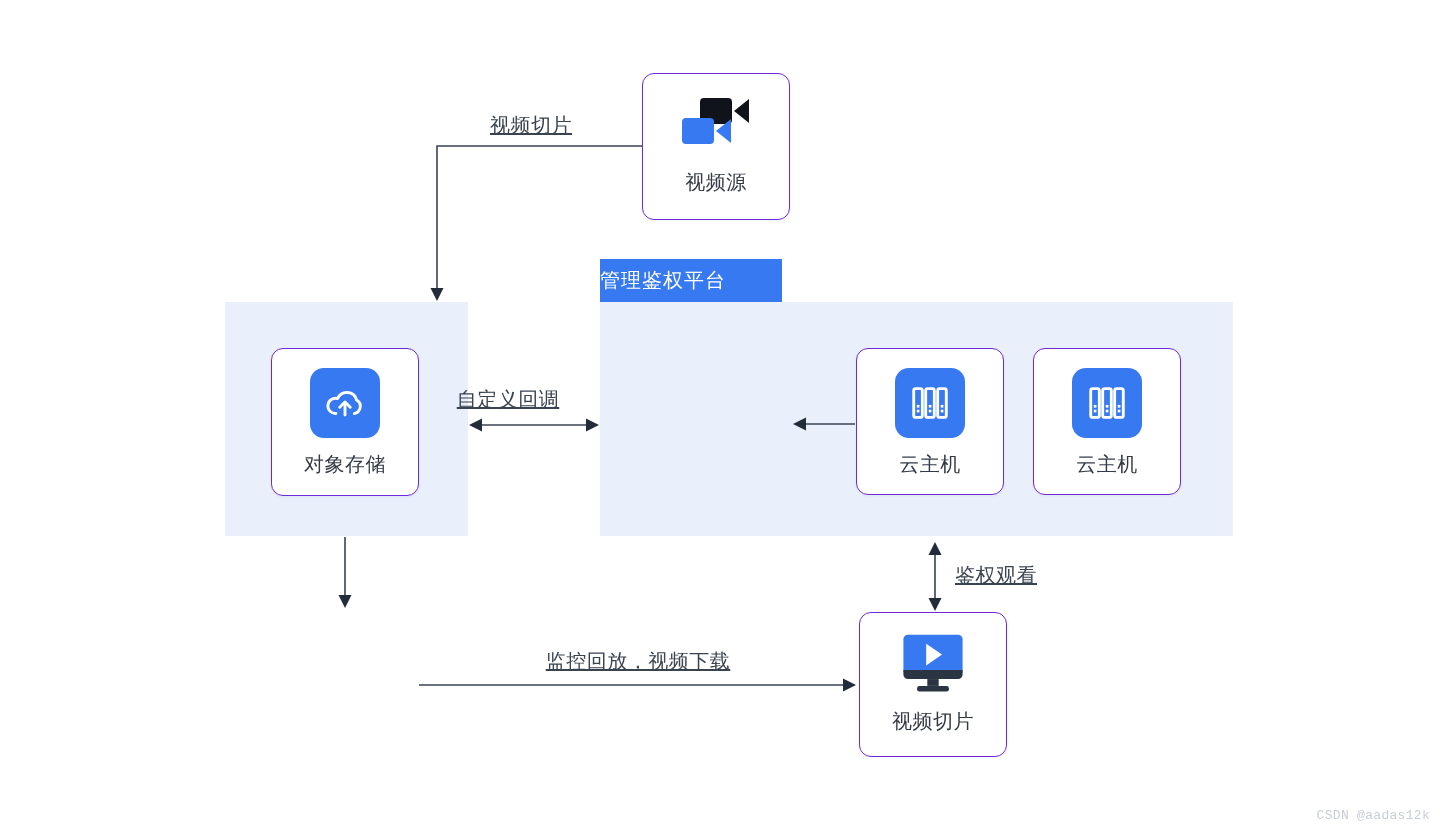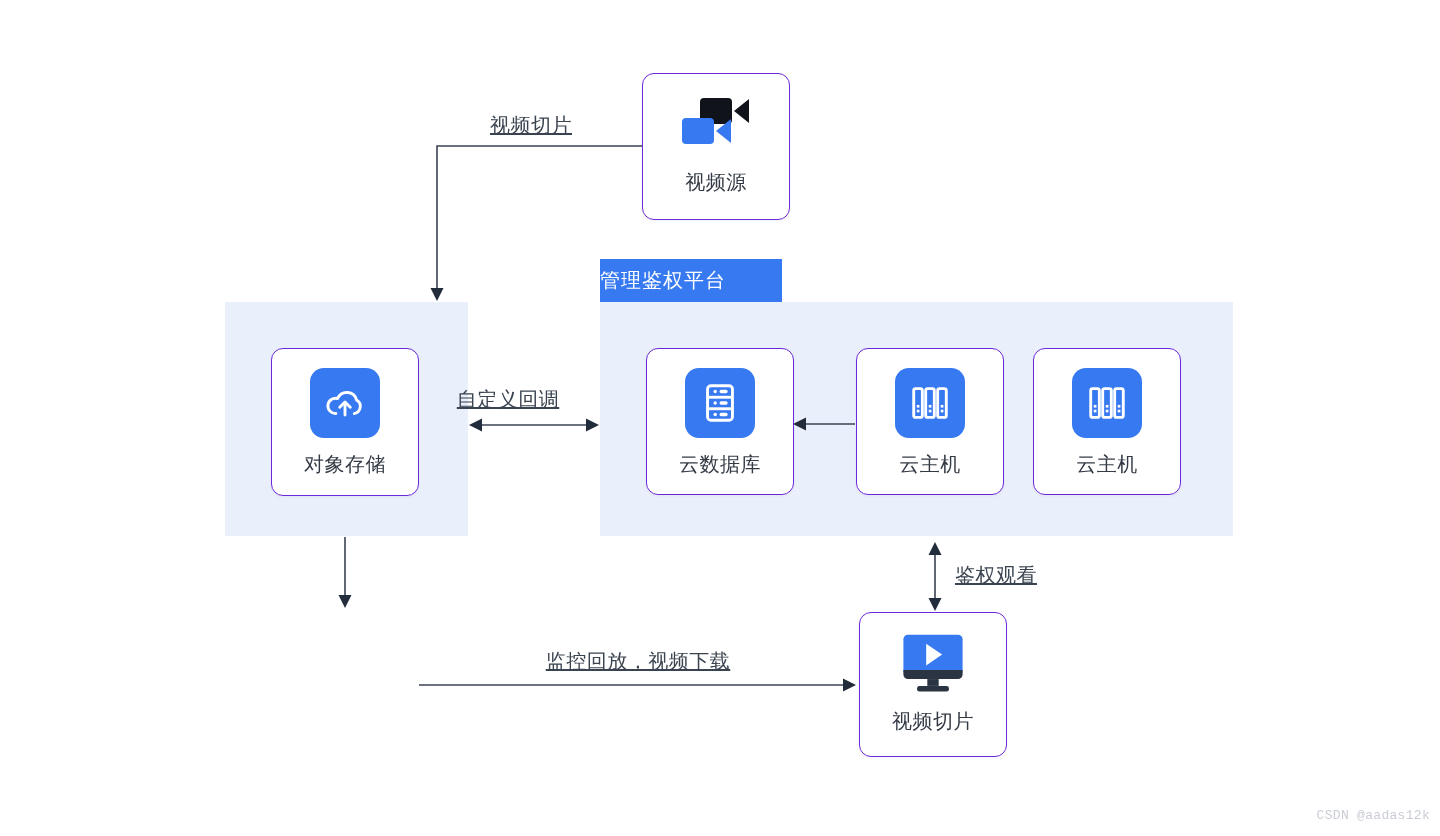--- a/index.html
+++ b/index.html
@@ -108,38 +108,20 @@
     <span class="icon-sq">
       <svg width="46" height="46" viewBox="0 0 48 48" fill="none" stroke="#ffffff" stroke-width="3" stroke-linecap="round" stroke-linejoin="round">
         <path d="M14.5 35 a8 8 0 1 1 1.8 -15.7 a10.5 10.5 0 0 1 19.8 1.6 a7.6 7.6 0 0 1 -2.4 14.1"></path>
         <line x1="24" y1="36.5" x2="24" y2="24"></line>
         <polyline points="18.5,28.5 24,23 29.5,28.5"></polyline>
       </svg>
     </span>
     <div class="node-label">对象存储</div>
   </div>
 
-  <div class="card" style="left:646px;top:348px;width:146px;height:145px;">
-    <span class="icon-sq">
-      <svg width="46" height="46" viewBox="0 0 48 48">
-        <rect x="11" y="6" width="26" height="36" rx="3.5" fill="none" stroke="#ffffff" stroke-width="3"></rect>
-        <line x1="11" y1="18" x2="37" y2="18" stroke="#ffffff" stroke-width="3"></line>
-        <line x1="11" y1="30" x2="37" y2="30" stroke="#ffffff" stroke-width="3"></line>
-        <g fill="#ffffff">
-          <circle cx="19" cy="12" r="1.8"></circle>
-            <rect x="23.5" y="10.3" width="8.5" height="3.5" rx="1.7"></rect>
-          <circle cx="19" cy="24" r="1.8"></circle>
-            <rect x="23.5" y="22.3" width="8.5" height="3.5" rx="1.7"></rect>
-          <circle cx="19" cy="36" r="1.8"></circle>
-            <rect x="23.5" y="34.3" width="8.5" height="3.5" rx="1.7"></rect>
-        </g>
-      </svg>
-    </span>
-    <div class="node-label">云数据库</div>
-  </div>
 
   <div class="card" style="left:856px;top:348px;width:146px;height:145px;">
     <span class="icon-sq">
       <svg width="46" height="46" viewBox="0 0 48 48" fill="none" stroke="#ffffff" stroke-width="3">
         <rect x="7" y="9" width="9" height="30" rx="2"></rect>
         <rect x="19.5" y="9" width="9" height="30" rx="2"></rect>
         <rect x="32" y="9" width="9" height="30" rx="2"></rect>
         <g fill="#ffffff" stroke="none">
           <rect x="10.2" y="26" width="2.8" height="2.8"></rect>
             <rect x="10.2" y="31" width="2.8" height="2.8"></rect>

